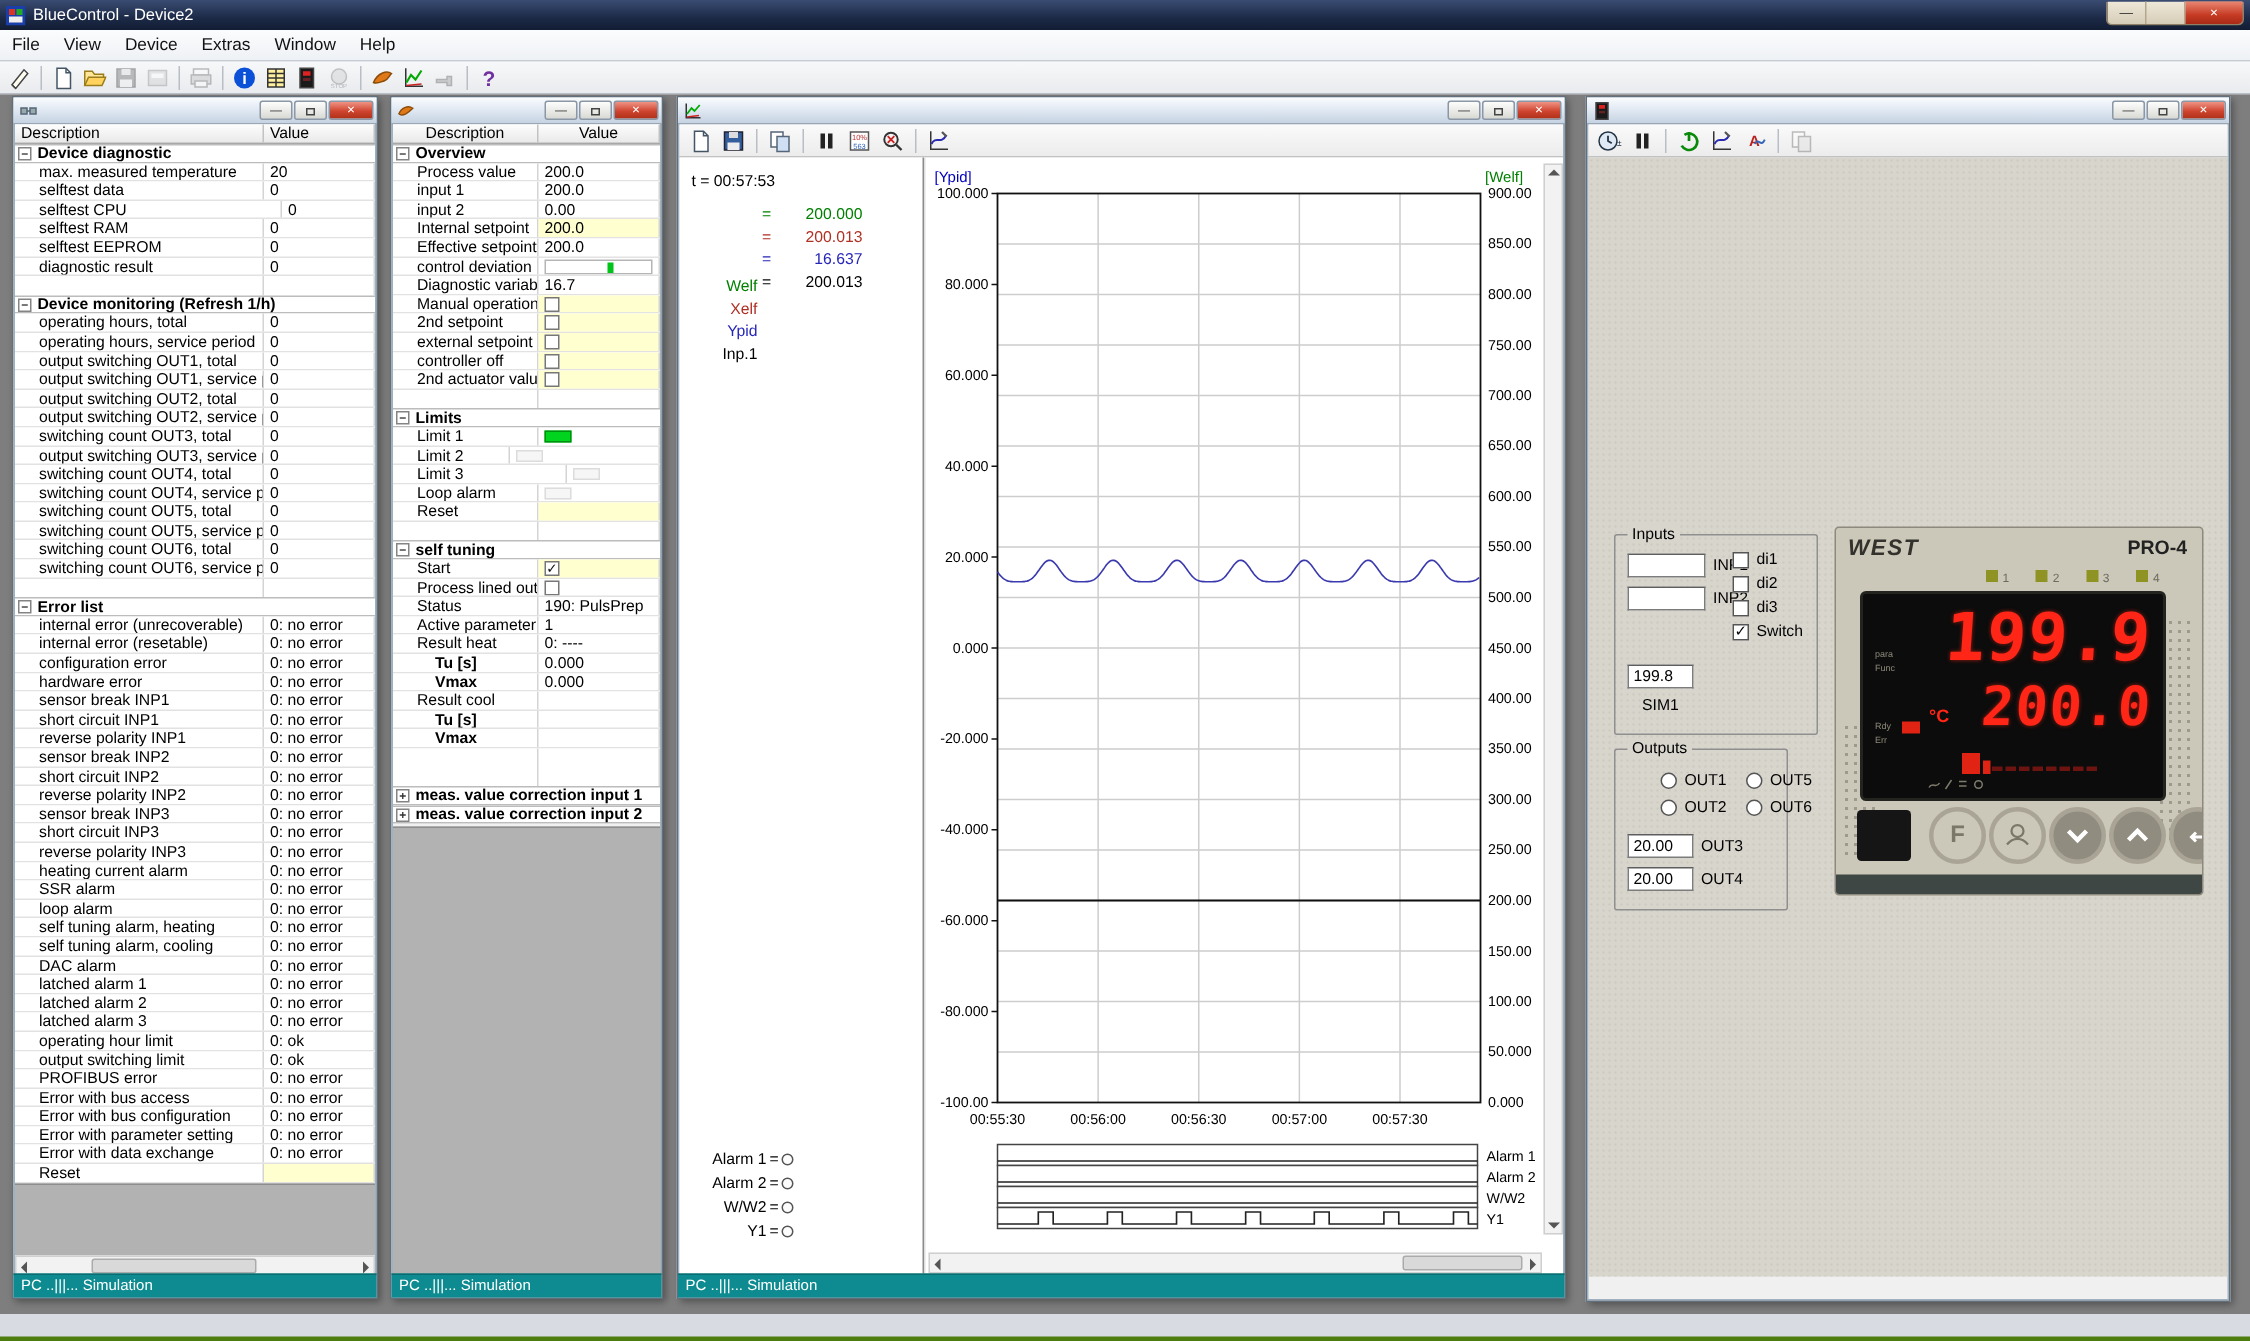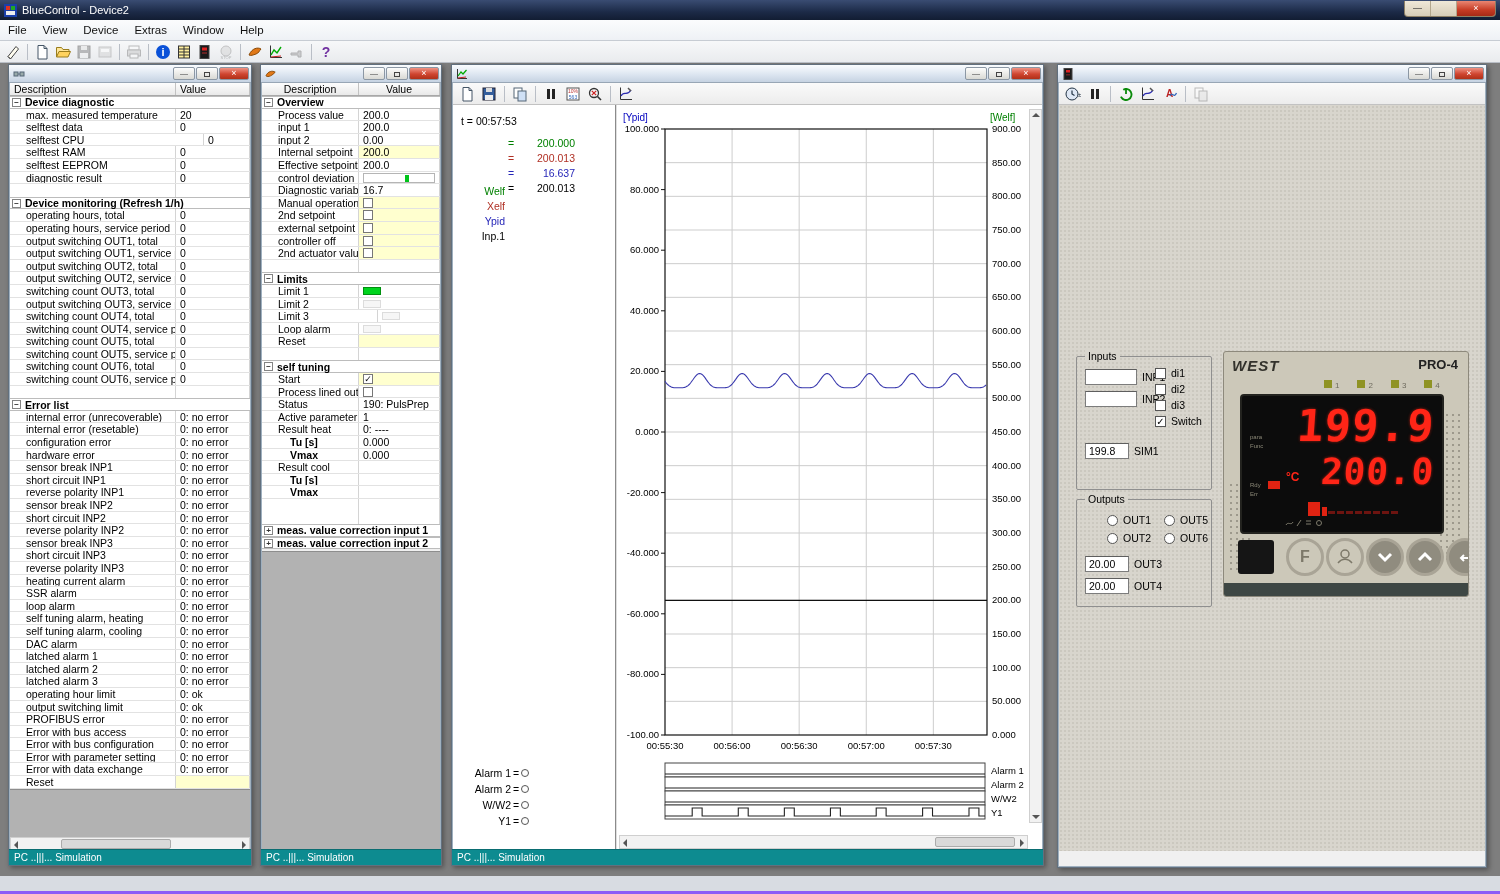--- a/index.html
+++ b/index.html
@@ -1,17 +1,17 @@
 <!DOCTYPE html>
 <html><head>
 <meta charset="utf-8">
 <style>
   * { margin:0; padding:0; box-sizing:border-box; }
   html,body { width:1500px; height:894px; overflow:hidden; font-family:"Liberation Sans", sans-serif; }
-  .app { position:relative; width:1500px; height:894px; background:#d8dce2; border-bottom:3px solid #8b5cf6; }
+  .app { position:relative; width:1500px; height:894px; background:#d8dce2; border-bottom:3px solid #4d7c0f; }
 
   
   .titlebar { height:20px; background:linear-gradient(#3a4c72,#1c2a47 60%,#121d33); display:flex; align-items:center; padding:0 4px; color:#fff; font-size:11px; }
   .titlebar .ticon { width:13px; height:13px; margin-right:5px; }
   .wincontrols { margin-left:auto; display:flex; background:linear-gradient(#efe8d8,#d6cdb8); border:1px solid #8d8066; border-top:none; border-radius:0 0 4px 4px; height:16px; margin-top:-3px; }
   .wcbtn { width:26px; height:15px; display:flex; align-items:center; justify-content:center; font-size:9px; color:#333; border-right:1px solid #b3a78d; cursor:default; }
   .wcbtn.close { width:38px; background:linear-gradient(#e98672,#c63b24 60%,#a72a16); color:#fff; border-radius:0 0 3px 0; border-right:none; }
   .menubar { height:21px; background:linear-gradient(#fbfcfd,#eef1f5); border-bottom:1px solid #c7ccd3; display:flex; align-items:center; font-size:11.5px; color:#111; }
   .menu-item { padding:2px 8px; }
   .toolbar-main { height:22px; background:linear-gradient(#f7f8f9,#e9ebee); border-bottom:1px solid #b9bec6; display:flex; align-items:center; padding-left:3px; gap:1px; }
@@ -273,21 +273,21 @@
           </div>
           <div class="trow">
             <div class="tcell desc" style="width: 166px;">max. measured temperature</div>
             <div class="tcell val" style="flex: 1 1 0%;">20</div>
           </div>
           <div class="trow">
             <div class="tcell desc" style="width: 166px;">selftest data</div>
             <div class="tcell val" style="flex: 1 1 0%;">0</div>
           </div>
           <div class="trow">
-            <div class="tcell desc" style="width: 194px;">selftest CPU</div>
+            <div class="tcell desc" style="width: 178px;">selftest CPU</div>
             <div class="tcell val" style="flex: 1 1 0%;">0</div>
           </div>
           <div class="trow">
             <div class="tcell desc" style="width: 166px;">selftest RAM</div>
             <div class="tcell val" style="flex: 1 1 0%;">0</div>
           </div>
           <div class="trow">
             <div class="tcell desc" style="width: 166px;">selftest EEPROM</div>
             <div class="tcell val" style="flex: 1 1 0%;">0</div>
           </div>
@@ -590,21 +590,21 @@
             <span class="expandbox">−</span>
             <span>Limits</span>
           </div>
           <div class="trow">
             <div class="tcell desc" style="width: 97px;">Limit 1</div>
             <div class="tcell val" style="flex: 1 1 0%;">
               <div class="ledrect on"></div>
             </div>
           </div>
           <div class="trow">
-            <div class="tcell desc" style="width: 97px;">Limit 2</div>
+            <div class="tcell desc" style="width: 78px;">Limit 2</div>
             <div class="tcell val" style="flex: 1 1 0%;">
               <div class="ledrect"></div>
             </div>
           </div>
           <div class="trow">
             <div class="tcell desc" style="width: 116px;">Limit 3</div>
             <div class="tcell val" style="flex: 1 1 0%;">
               <div class="ledrect"></div>
             </div>
           </div>
@@ -991,27 +991,27 @@
               </div>
               <div class="srow" style="margin-bottom: 4px;">
                 <div class="scbx"></div>
                 <span>di3</span>
               </div>
               <div class="srow" style="margin-bottom: 4px;">
                 <div class="scbx">✓</div>
                 <span>Switch</span>
               </div>
             </div>
-          <div class="srow" style="position:absolute; left:8px; top:86px;">
+          <div class="srow" style="position:absolute; left:8px; top:86px;flex-direction:column;">
             <div class="sfield" style="width:44px;"><span>199.8</span></div>
             <span>SIM1</span>
           </div>
         </div>
 
-        <div class="groupbox" style="left:17px; top:394px; width:136px; height:108px;">
+        <div class="groupbox" style="left:17px; top:394px; width:116px; height:108px;">
           <span class="gtitle">Outputs</span>
           <div id="sim-radios" style="position:absolute; left:30px; top:14px;">
               <div class="srow">
                 <div class="sradio"></div>
                 <span style="margin-right: 8px;">OUT1</span>
                 <div class="sradio"></div>
                 <span style="margin-right: 8px;">OUT5</span>
               </div>
               <div class="srow">
                 <div class="sradio"></div>

